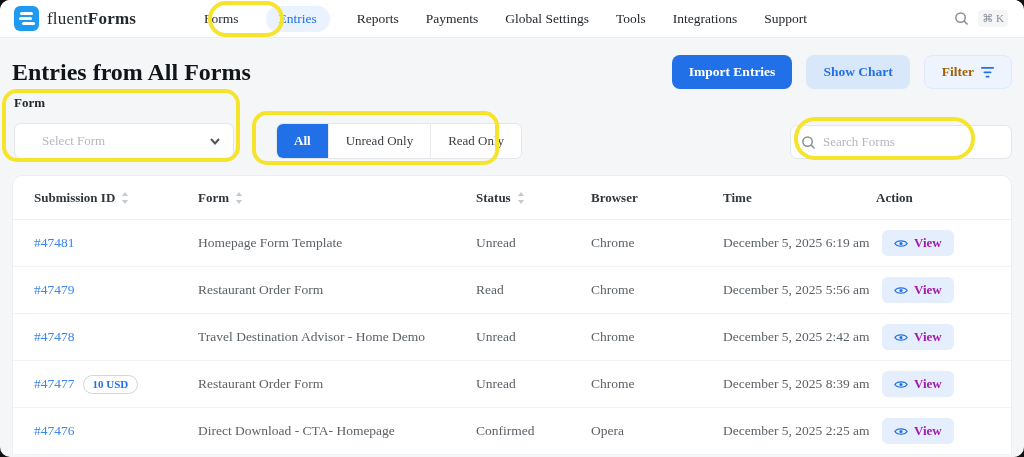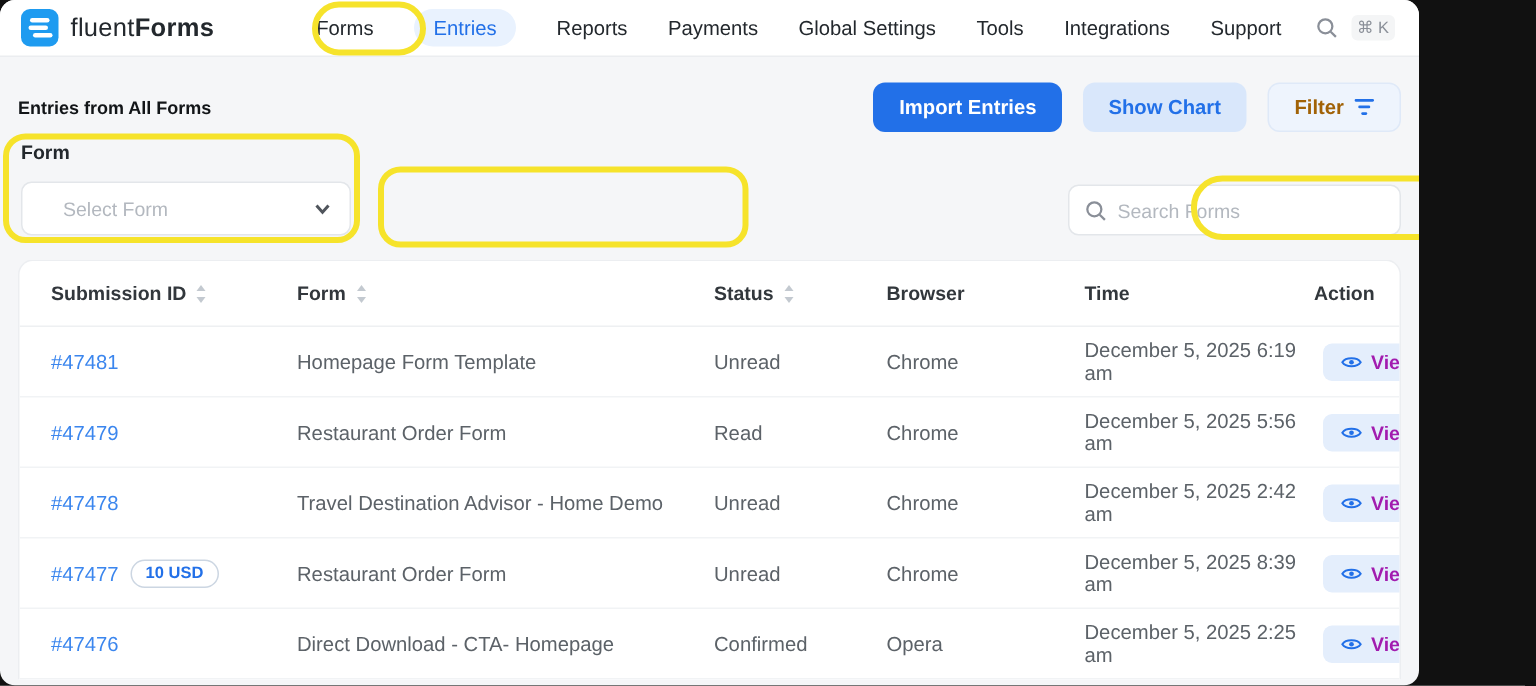--- a/index.html
+++ b/index.html
@@ -1,20 +1,20 @@
 <!DOCTYPE html>
 <html><head>
 <meta charset="utf-8">
 <style>
   * { margin:0; padding:0; box-sizing:border-box; }
   html,body { background:#111; }
   body { font-family:"Liberation Sans", sans-serif; }
   .screen {
-    position:relative; width:946px; height:457px; overflow:hidden;
-    border-radius:10px; background:#f5f6f8;
+    position:relative; width:1024px; height:457px; overflow:hidden;
+    border-radius:10px; background:#f5f6f8;font-family:Liberation Serif, serif;
   }
 
   
   .navbar {
     display:flex; align-items:center; height:38px; background:#fff;
     border-bottom:1px solid #ebedf0; padding:0 10px 0 14px;
   }
   .logo { display:flex; align-items:center; gap:8px; }
   .logo-mark { width:25px; height:25px; border-radius:6px; background:#1e9bf0;
     display:flex; flex-direction:column; justify-content:center; align-items:center; gap:2px; }
@@ -27,21 +27,21 @@
   .nav-menu { display:flex; align-items:center; gap:27px; margin-left:68px;
     font-size:13.5px; color:#23282d; font-weight:500; }
   .nav-item { cursor:pointer; padding:5px 0; white-space:nowrap; }
   .nav-item.active { color:#2270e8; background:#e9f2fe; padding:5px 13px; border-radius:15px; }
   .nav-right { margin-left:auto; display:flex; align-items:center; gap:9px; padding-right:6px; }
   .search-glyph { width:15px; height:15px; stroke:#8a8f98; fill:none; stroke-width:1.6; cursor:pointer; }
   .kbd { font-size:11px; color:#8a8f98; background:#f4f5f6; border-radius:4px; padding:2px 4px; }
 
   
   .page-header { display:flex; align-items:center; padding:17px 12px 2px 12px; }
-  .page-title { font-size:12px; font-weight:700; color:#121518; }
+  .page-title { font-size:24px; font-weight:700; color:#121518; }
   .header-actions { margin-left:auto; display:flex; gap:14px; }
   .btn { border:none; font-family:inherit; font-size:13.5px; font-weight:600; cursor:pointer;
     border-radius:8px; padding:8px 17px; display:flex; align-items:center; gap:7px; white-space:nowrap; }
   .btn-primary { background:#2270e8; color:#fff; }
   .btn-soft { background:#d9e7fb; color:#2270e8; }
   .btn-filter { background:#eef4fd; color:#a16207; border:1px solid #dfe9f8; }
   .filter-glyph { width:13px; height:11px; }
   .filter-glyph rect { fill:#2270e8; }
 
   
@@ -143,20 +143,25 @@
 
   <div class="filter-row">
     <div class="form-group">
       <div class="form-label">Form</div>
       <div class="select-box">
         <span class="select-placeholder">Select Form</span>
         <svg class="chev" viewBox="0 0 12 12">
             <polyline points="2,4 6,8.5 10,4"></polyline>
           </svg>
       </div>
+    </div>
+    <div class="tabs">
+      <span class="tab active">All</span>
+      <span class="tab">Unread Only</span>
+      <span class="tab">Read Only</span>
     </div>
     <div class="search-wrap">
       <svg class="search-glyph" viewBox="0 0 16 16" width="14" height="14">
           <circle cx="7" cy="7" r="5"></circle>
           <line x1="10.8" y1="10.8" x2="14.5" y2="14.5"></line>
         </svg>
       <input class="search-input" type="text" placeholder="Search Forms" style="">
     </div>
   </div>
 

